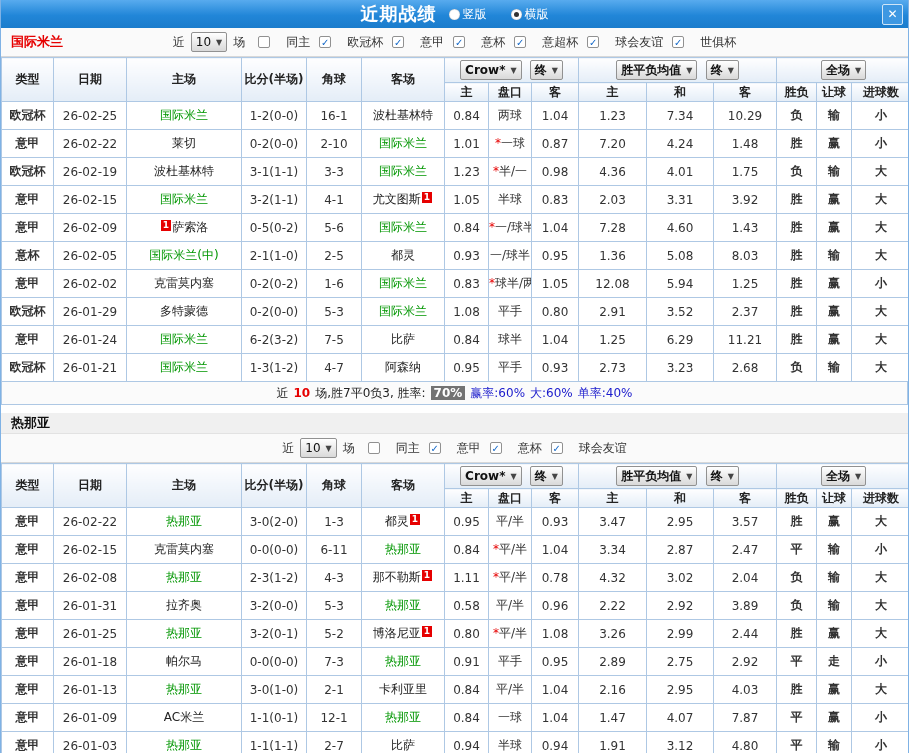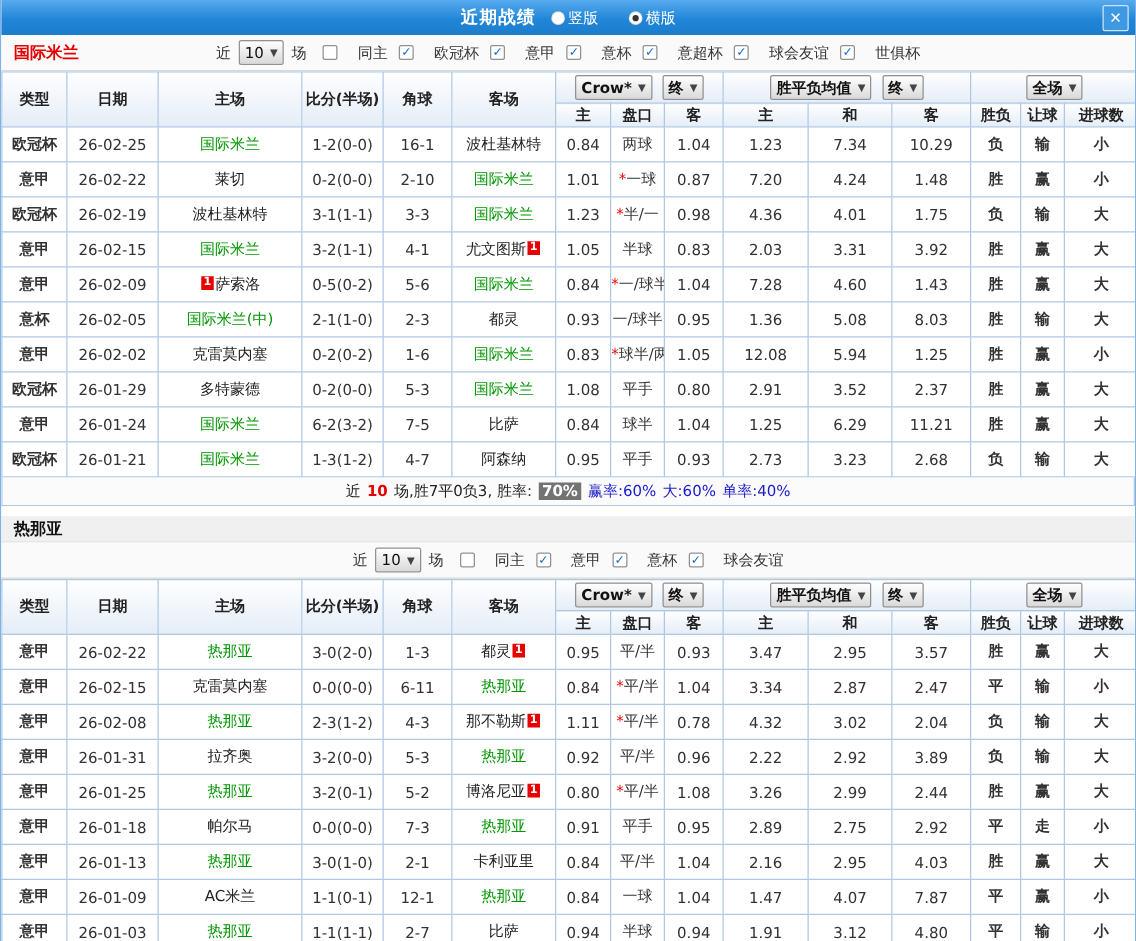--- a/index.html
+++ b/index.html
@@ -4,21 +4,21 @@
 <style>
   html,body{margin:0;padding:0}
   body{width:909px;height:753px;overflow:hidden;background:#fff;
        font-family:"DejaVu Sans","Liberation Sans",sans-serif;font-size:12px}
   .window{width:909px;height:753px;box-sizing:border-box;background:#fff;overflow:hidden;
           border-left:1px solid #7fb2e5;border-right:1px solid #7fb2e5}
   
   .titlebar{height:28px;background:linear-gradient(180deg,#58abee 0%,#2186d8 55%,#1b7ccc 100%);
             position:relative;display:flex;align-items:center;justify-content:center}
   .titlebar-center{display:flex;align-items:center;gap:12px}
-  .title{color:#fff;font-weight:bold;font-size:14px;letter-spacing:1px}
+  .title{color:#fff;font-weight:bold;font-size:18px;letter-spacing:1px}
   .radios{display:inline-flex;align-items:center;gap:24px}
   .radio{display:inline-flex;align-items:center;gap:3px;color:#fff;font-size:12px;cursor:pointer}
   .radio-dot{width:11px;height:11px;border-radius:50%;background:#fff;display:inline-block;
              position:relative;box-shadow:inset 0 0 1px #567}
   .radio-dot.on::after{content:"";position:absolute;left:3px;top:3px;width:5px;height:5px;
              border-radius:50%;background:#333}
   .close-btn{position:absolute;right:5px;top:4px;width:19px;height:19px;line-height:19px;
              text-align:center;color:#fff;font-size:12px;font-weight:bold;background:#3e98e2;
              border:1px solid #cfe5f7;border-radius:2px;cursor:pointer}
   
@@ -284,21 +284,21 @@
           <td class="odds">1.43</td>
           <td class="res c-red">胜</td>
           <td class="res c-red">赢</td>
           <td class="res c-red">大</td>
         </tr>
         <tr>
           <td class="type lg-cup">意杯</td>
           <td class="date">26-02-05</td>
           <td><span class="t-focus">国际米兰(中)</span></td>
           <td class="score">2-1(1-0)</td>
-          <td class="corner">2-3</td>
+          <td class="corner">2-5</td>
           <td><span class="t-norm">都灵</span></td>
           <td class="odds">0.93</td>
           <td class="odds">一/球半</td>
           <td class="odds">0.95</td>
           <td class="odds">1.36</td>
           <td class="odds">5.08</td>
           <td class="odds">8.03</td>
           <td class="res c-red">胜</td>
           <td class="res c-green">输</td>
           <td class="res c-red">大</td>
@@ -534,21 +534,21 @@
           <td class="res c-green">输</td>
           <td class="res c-red">大</td>
         </tr>
         <tr>
           <td class="type lg-sa">意甲</td>
           <td class="date">26-01-31</td>
           <td><span class="t-norm">拉齐奥</span></td>
           <td class="score">3-2(0-0)</td>
           <td class="corner">5-3</td>
           <td><span class="t-focus">热那亚</span></td>
-          <td class="odds">0.92</td>
+          <td class="odds">0.58</td>
           <td class="odds">平/半</td>
           <td class="odds">0.96</td>
           <td class="odds">2.22</td>
           <td class="odds">2.92</td>
           <td class="odds">3.89</td>
           <td class="res c-green">负</td>
           <td class="res c-green">输</td>
           <td class="res c-red">大</td>
         </tr>
         <tr>

